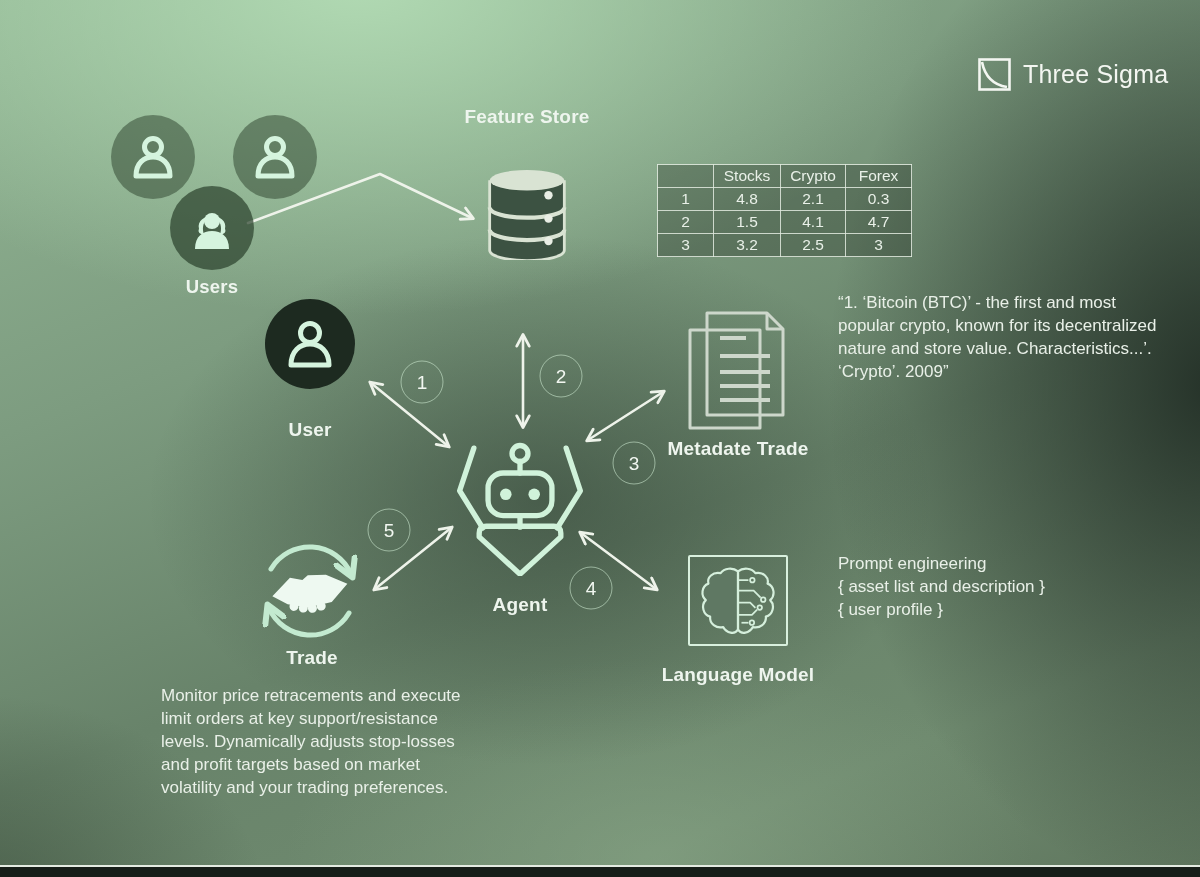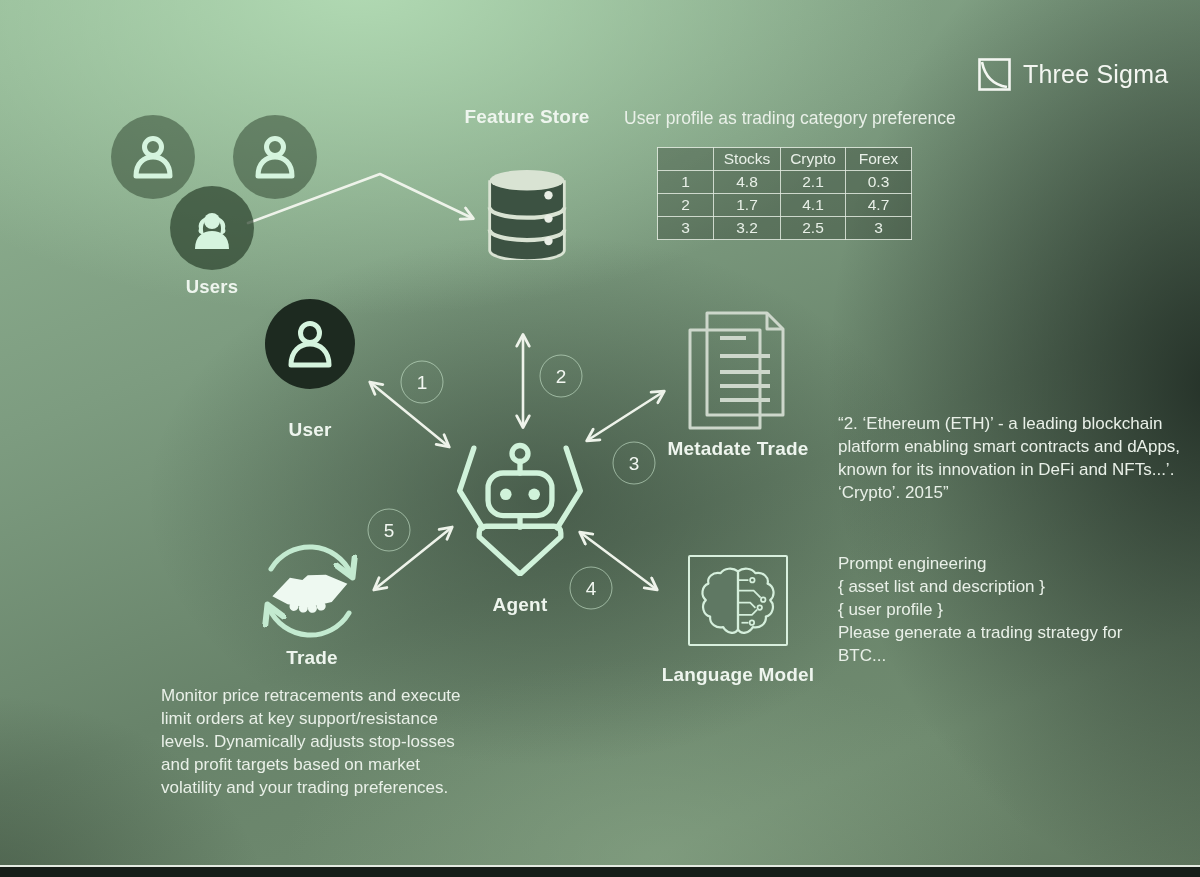--- a/index.html
+++ b/index.html
@@ -24,21 +24,21 @@
     position:absolute; color:#e9f0e8; font-size:17px; line-height:23px; font-weight:400;
   }
   .num{
     position:absolute; width:41px; height:41px; border-radius:50%;
     border:1.6px solid rgba(203,231,207,0.6);
     color:#f2f7f1; font-size:19px; font-weight:500;
     display:flex; align-items:center; justify-content:center;
     transform:translate(-50%,-50%);
   }
   .table-wrap{position:absolute; left:657px; top:147px;}
-  table.pref{border-collapse:collapse;}
+  table.pref{border-collapse:collapse;margin-top:17px;}
   table.pref td, table.pref th{
     border:1px solid rgba(226,234,223,0.85);
     background:rgba(26,38,28,0.30);
     color:#e9f0e8; font-size:15.5px; font-weight:400;
     text-align:center; padding:0; height:22px;
   }
   table.pref th{font-weight:400;}
   .c0{width:55px;} .c1{width:66px;} .c2{width:64px;} .c3{width:65px;}
   .lm-box{
     position:absolute; left:688px; top:555px; width:100px; height:91px;
@@ -108,39 +108,38 @@
   <svg class="abs" style="left:485px; top:166px;" width="84" height="94" viewBox="0 0 90 100">
     <path d="M5,15 L5,90 A40,11 0 0 0 85,90 L85,15" fill="#3c5242" stroke="#d9e3d3" stroke-width="3"></path>
     <path d="M5,44 A40,11 0 0 0 85,44" fill="none" stroke="#d9e3d3" stroke-width="4.5"></path>
     <path d="M5,68 A40,11 0 0 0 85,68" fill="none" stroke="#d9e3d3" stroke-width="4.5"></path>
     <ellipse cx="45" cy="15" rx="40" ry="11" fill="#d9e3d3"></ellipse>
     <circle cx="68" cy="31" r="4.5" fill="#e9eee5"></circle>
     <circle cx="68" cy="56" r="4.5" fill="#e9eee5"></circle>
     <circle cx="68" cy="80" r="4.5" fill="#e9eee5"></circle>
   </svg>
 
-  <div class="para" style="left:624px; top:107px; font-size:17.5px; font-weight:500; white-space:nowrap;">User profile as trading category preference</div>
   <div class="table-wrap">
     <table class="pref">
       <tbody>
           <tr>
         <th class="c0"></th>
         <th class="c1">Stocks</th>
         <th class="c2">Crypto</th>
         <th class="c3">Forex</th>
       </tr>
       <tr>
         <td>1</td>
         <td>4.8</td>
         <td>2.1</td>
         <td>0.3</td>
       </tr>
       <tr>
         <td>2</td>
-        <td>1.7</td>
+        <td>1.5</td>
         <td>4.1</td>
         <td>4.7</td>
       </tr>
       <tr>
         <td>3</td>
         <td>3.2</td>
         <td>2.5</td>
         <td>3</td>
       </tr>
     </tbody>
@@ -221,24 +220,23 @@
     </g>
   </svg>
   <div class="label" style="left:312px; top:647px;">Trade</div>
 
   <div class="num" style="left:422px; top:382px;">1</div>
   <div class="num" style="left:561px; top:376px;">2</div>
   <div class="num" style="left:634px; top:463px;">3</div>
   <div class="num" style="left:591px; top:588px;">4</div>
   <div class="num" style="left:389px; top:530px;">5</div>
 
-  <div class="para" style="left:838px; top:412px; width:344px;">“2. ‘Ethereum (ETH)’ - a leading blockchain platform enabling smart contracts and dApps, known for its innovation in DeFi and NFTs...’. ‘Crypto’. 2015”</div>
+  <div class="para" style="left:838px; top:291px; width:334px;">“1. ‘Bitcoin (BTC)’ - the first and most popular crypto, known for its decentralized nature and store value. Characteristics...’. ‘Crypto’. 2009”</div>
   <div class="para" style="left:838px; top:552px; width:330px;">
     <div>Prompt engineering</div>
     <div>{ asset list and description }</div>
     <div>{ user profile }</div>
-    <div>Please generate a trading strategy for BTC...</div>
   </div>
   <div class="para" style="left:161px; top:684px; width:318px;">Monitor price retracements and execute limit orders at key support/resistance levels. Dynamically adjusts stop-losses and profit targets based on market volatility and your trading preferences.</div>
 
   <div class="bottom-line"></div>
   <div class="bottom-bar"></div>
 </div>
 
 </body></html>

